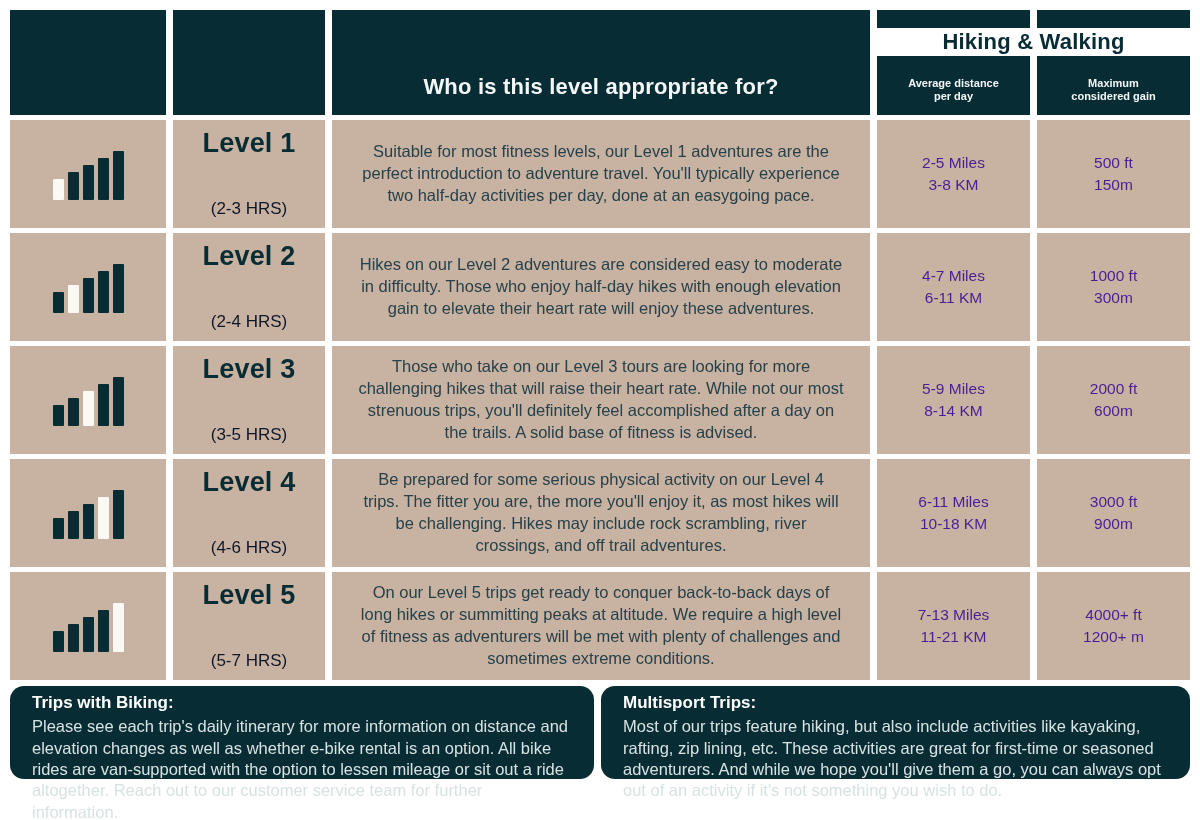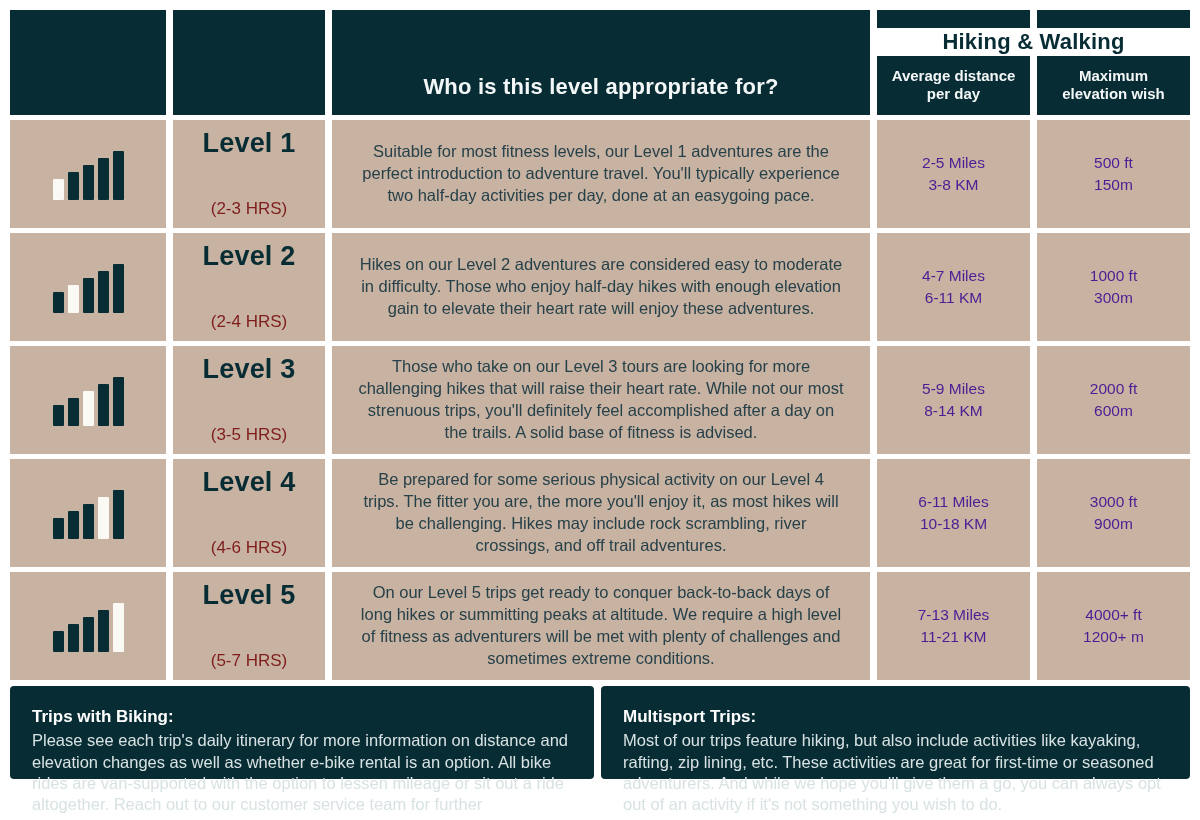--- a/index.html
+++ b/index.html
@@ -40,60 +40,60 @@
   .hdr-right{
     grid-column:4 / 6;
     position:relative;
     display:grid;grid-template-columns:1fr 1fr;gap:0 7px;
   }
   .hdr-right .cell{
     flex-direction:column;justify-content:flex-end;
     padding-bottom:11px;
   }
   .subhdr{
-    color:#f4f7f7;font-size:15px;font-weight:bold;text-align:center;
+    color:#f4f7f7;font-size:11px;font-weight:bold;text-align:center;
     white-space:pre-line;line-height:1.25;
   }
   .band{
     position:absolute;left:0;right:0;top:18px;height:28px;
     background:#ffffff;
     display:flex;align-items:center;justify-content:center;
     z-index:2;
   }
   .band span{
     color:var(--dark);font-size:22px;font-weight:bold;letter-spacing:.2px;text-align:right;
   }
 
   
   .icon-cell{gap:4px;}
   .bars{display:flex;align-items:flex-end;gap:4px;height:52px;}
   .bar{width:11px;background:var(--dark);border-radius:1px;}
   .bar.active{background:#fbf9f3;}
   .level-cell{flex-direction:column;line-height:1.1;gap:32px;}
   .level-title{color:var(--dark);font-size:27px;font-weight:bold;letter-spacing:.2px;}
-  .level-hours{color:#7f1d1d;font-size:17px;margin-top:9px;}
+  .level-hours{color:#0f172a;font-size:17px;margin-top:9px;}
   .desc-cell{padding:0 26px;}
   .desc-text{
     color:#27414a;font-size:16.5px;line-height:1.33;text-align:center;
   }
   .data-cell{}
   .data-text{
     color:#4c1d95;font-size:15.5px;line-height:1.4;text-align:center;
     white-space:pre-line;
   }
 
   
   .footer-grid{
     display:grid;grid-template-columns:584px 589px;gap:7px;
     margin-top:6px;width:1180px;
   }
   .footer-box{
-    background:var(--dark);border-radius:4px;
+    background:var(--dark);border-radius:14px;
     box-sizing:border-box;
-    padding:20px 22px 12px 22px;
+    padding:6px 22px 12px 22px;
     height:93px;
   }
   .footer-title{
     color:#ffffff;font-size:17px;font-weight:bold;line-height:1.3;
   }
   .footer-body{
     color:#d8e2e3;font-size:16.5px;line-height:1.3;margin-top:2px;
   }
 </style>
 </head>
@@ -108,21 +108,21 @@
     <div class="cell dark hdr-who">
       <span>Who is this level appropriate for?</span>
     </div>
     <div class="hdr-right">
       <div class="cell dark">
         <span class="subhdr">Average distance
 per day</span>
       </div>
       <div class="cell dark">
         <span class="subhdr">Maximum
-elevation wish</span>
+considered gain</span>
       </div>
       <div class="band">
         <span>Hiking &amp; Walking</span>
       </div>
     </div>
 
     <div class="cell tan icon-cell">
       <div class="bars">
           <div class="bar active" style="height: 21px;"></div>
           <div class="bar" style="height: 28px;"></div>

